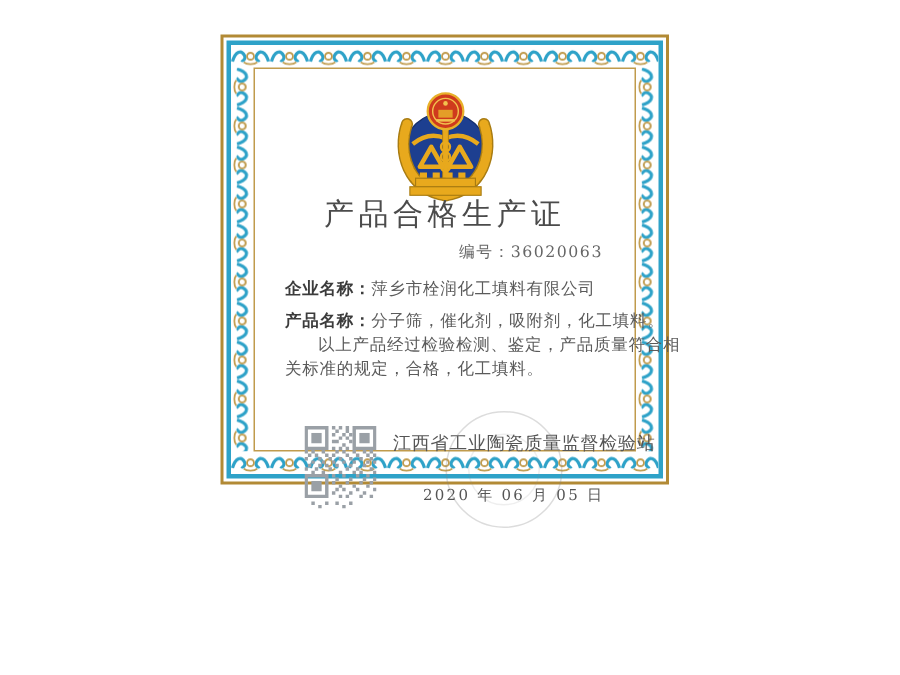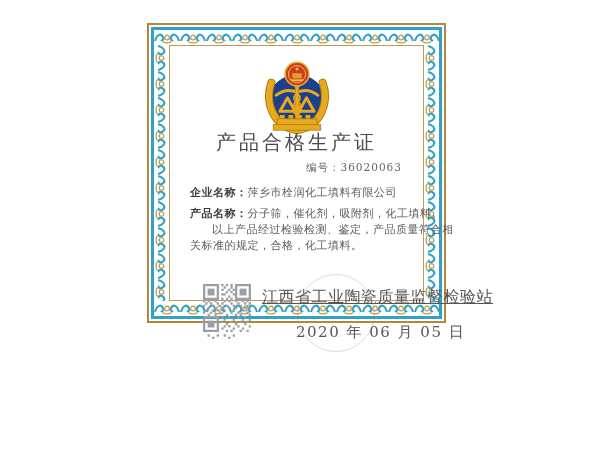--- a/index.html
+++ b/index.html
@@ -31,27 +31,27 @@
   .l1{top:139px;left:20px;}
   .l2{top:160px;left:20px;}
   .l3{top:176px;left:42px;}
   .l4{top:192px;left:20px;}
   .l5{top:206px;left:20px;}
 
   .qr{position:absolute;top:238px;left:33px;width:48px;height:55px;}
   .qr svg{display:block;width:100%;height:100%;}
 
   .issuer{position:absolute;top:241px;left:92px;right:4px;text-align:center;
-          font-size:16px;color:#555;letter-spacing:0.5px;white-space:nowrap;text-decoration:underline;}
+          font-size:12px;color:#555;letter-spacing:0.5px;white-space:nowrap;}
 
   .seal{position:absolute;top:228px;left:127px;width:76px;height:76px;border-radius:50%;
         border:1px solid rgba(130,130,130,0.28);}
   .seal-inner{position:absolute;inset:14px;border-radius:50%;border:1px solid rgba(140,140,140,0.15);}
 
-  .issue-date{position:absolute;top:277px;left:126px;font-size:15px;color:#555;
+  .issue-date{position:absolute;top:277px;left:112px;font-size:10px;color:#555;
               letter-spacing:1.5px;white-space:nowrap;}
 </style>
 </head>
 <body>
 
 <svg width="0" height="0" style="position:absolute" aria-hidden="true">
   <defs>
     <pattern id="ornH" width="26" height="15" patternUnits="userSpaceOnUse">
       <path d="M1,11 C3,4 7,3 9,7 C10,9.5 8,11 7,10" fill="none" stroke="#2ea2c8" stroke-width="2.1"></path>
       <path d="M25,11 C23,4 19,3 17,7 C16,9.5 18,11 19,10" fill="none" stroke="#2ea2c8" stroke-width="2.1"></path>

